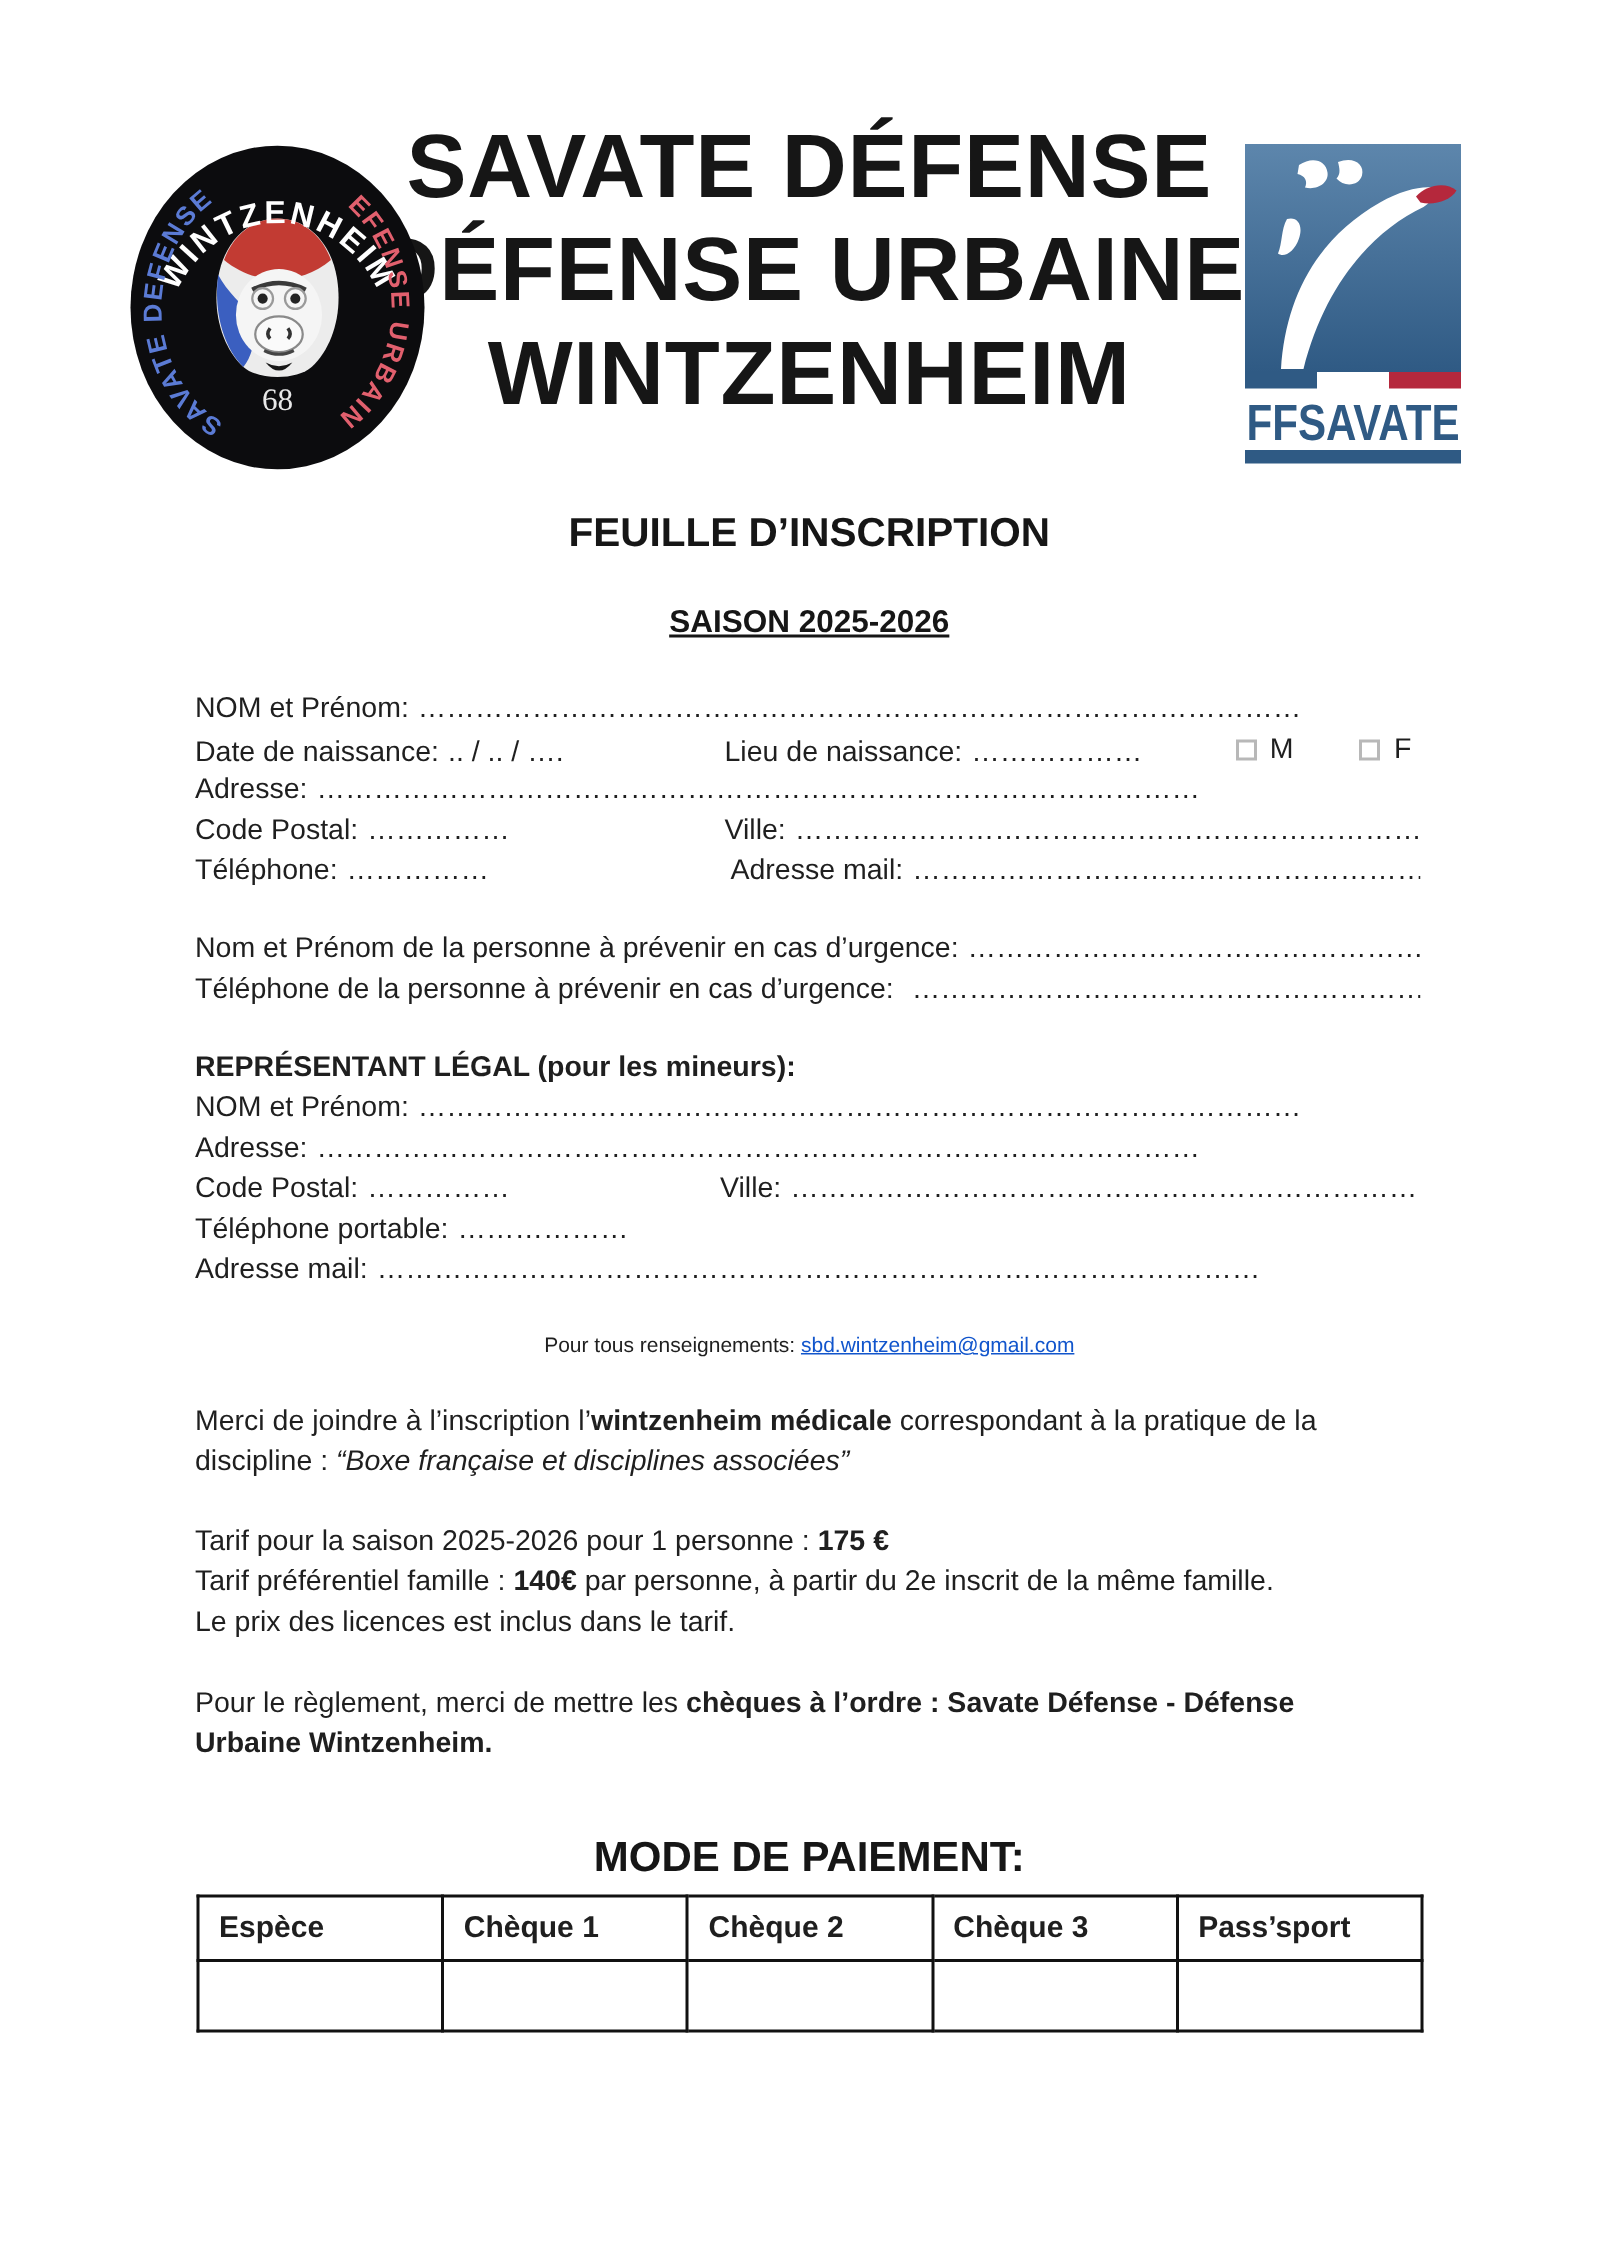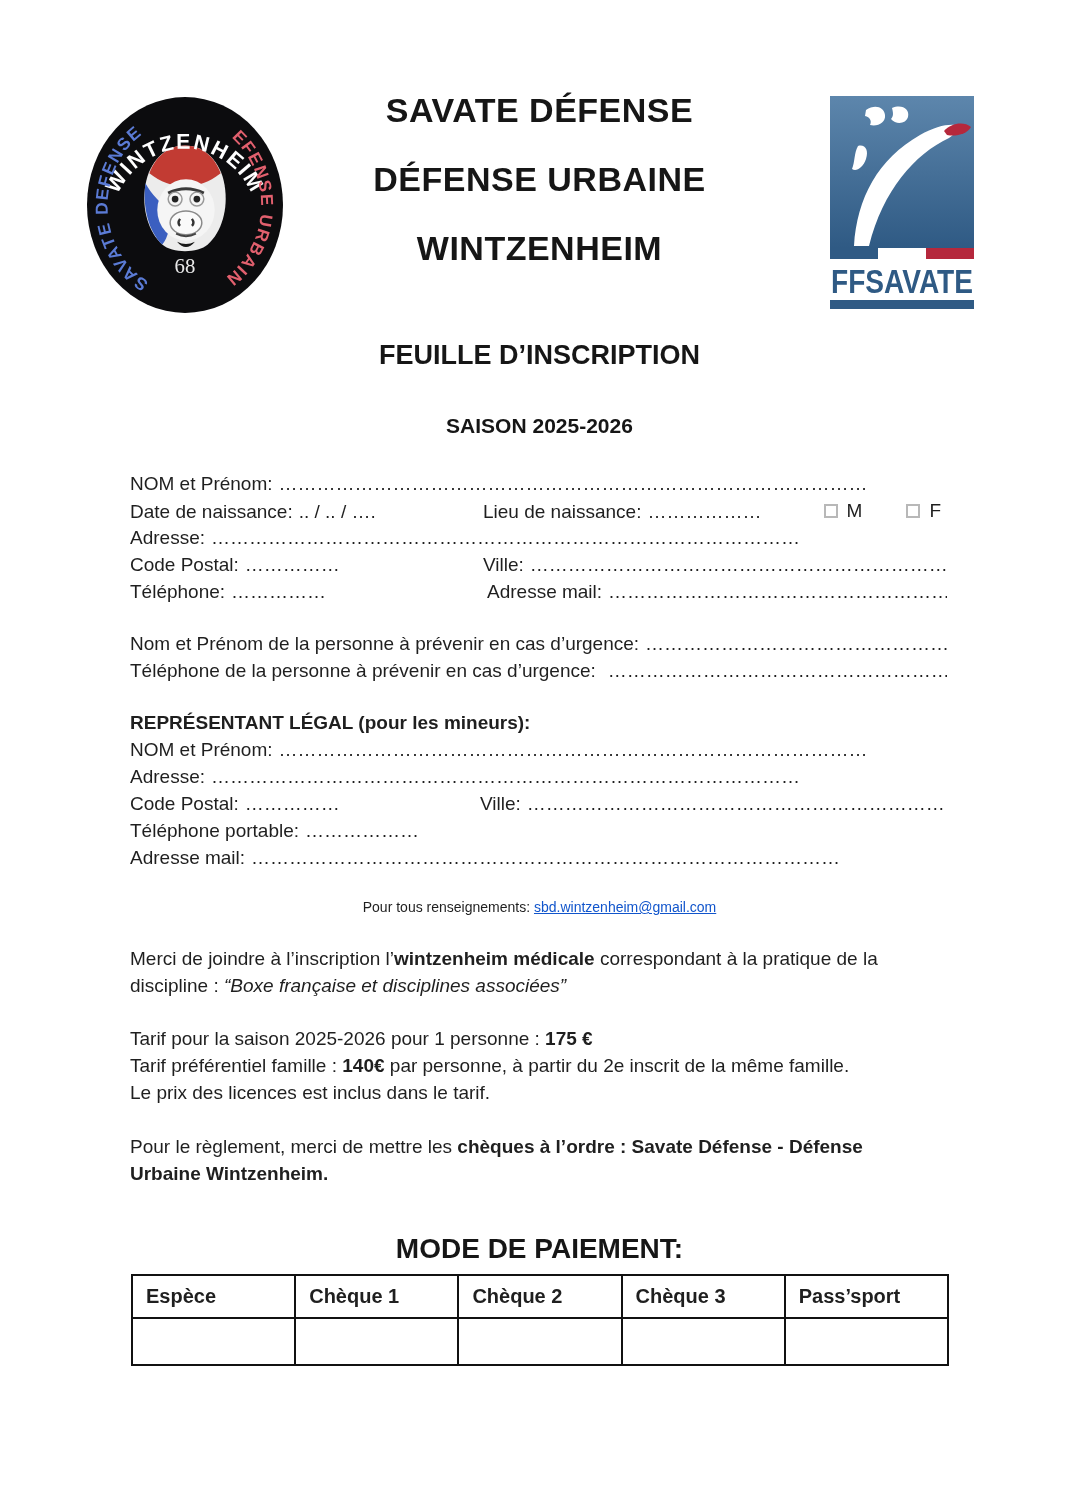--- a/index.html
+++ b/index.html
@@ -14,34 +14,34 @@
     overflow: hidden;
   }
   
   .header { position: relative; height: 322px; }
   .club-logo { position: absolute; left: 86px; top: 96px; }
   .fed-logo  { position: absolute; left: 820px; top: 94px; }
   .main-title {
     padding-top: 76px;
     text-align: center;
     font-weight: bold;
-    font-size: 34px;
+    font-size: 60px;
     line-height: 69px;
     letter-spacing: 0.5px;
     color: #161616;
   }
   
   h2, h3, h4, table { margin: 0; }
   .form-title {
     margin-top: 18px; text-align: center;
     font-size: 27px; line-height: 30px; font-weight: bold; color: #161616;
   }
   .season {
-    margin-top: 44px; text-align: center;
-    font-size: 21px; line-height: 24px; font-weight: bold; color: #161616;
+    margin-top: 33px; text-align: center;
+    font-size: 21px; line-height: 24px; font-weight: bold; color: #161616; text-decoration: underline;
   }
   
   .block { margin: 0 132px 0 130px; }
   .mt25 { margin-top: 25px; }
   .mt32 { margin-top: 32px; }
   .line {
     display: flex; align-items: baseline;
     height: 27px; font-size: 19px; line-height: 27px;
     white-space: nowrap; overflow: hidden;
   }

